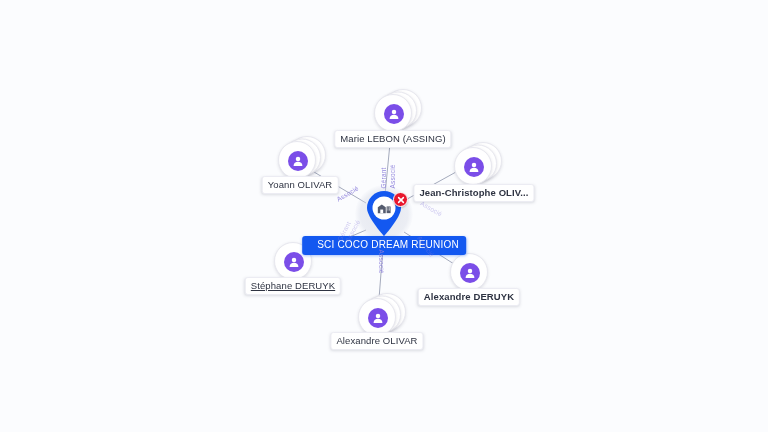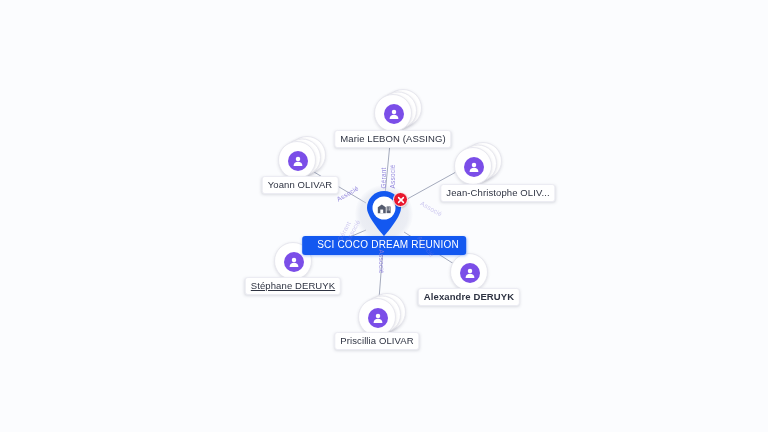--- a/index.html
+++ b/index.html
@@ -180,21 +180,21 @@
           <div class="pcard s1">
             <div class="pavatar" style="background: rgb(123, 78, 232);">
               <svg width="12" height="12" viewBox="0 0 12 12">
                 <circle cx="6" cy="4.1" r="2.25" fill="#ffffff"></circle>
                 <path d="M1.6 11 C1.6 7.9 3.6 6.7 6 6.7 C8.4 6.7 10.4 7.9 10.4 11 Z" fill="#ffffff"></path>
               </svg>
             </div>
           </div>
         </div>
       </div>
-      <div class="plabel" style="left: 498px; top: 184px;">Jean-Christophe OLIV...</div>
+      <div class="plabel" style="left: 474px; top: 184px; font-weight: bold;">Jean-Christophe OLIV...</div>
       <div class="person" style="left: 293px; top: 261px;">
         <div class="pstack">
           <div class="pcard s1">
             <div class="pavatar" style="background: rgb(123, 78, 232);">
               <svg width="12" height="12" viewBox="0 0 12 12">
                 <circle cx="6" cy="4.1" r="2.25" fill="#ffffff"></circle>
                 <path d="M1.6 11 C1.6 7.9 3.6 6.7 6 6.7 C8.4 6.7 10.4 7.9 10.4 11 Z" fill="#ffffff"></path>
               </svg>
             </div>
           </div>
@@ -221,21 +221,21 @@
           <div class="pcard s1">
             <div class="pavatar" style="background: rgb(123, 78, 232);">
               <svg width="12" height="12" viewBox="0 0 12 12">
                 <circle cx="6" cy="4.1" r="2.25" fill="#ffffff"></circle>
                 <path d="M1.6 11 C1.6 7.9 3.6 6.7 6 6.7 C8.4 6.7 10.4 7.9 10.4 11 Z" fill="#ffffff"></path>
               </svg>
             </div>
           </div>
         </div>
       </div>
-      <div class="plabel" style="left: 377px; top: 332px;">Priscillia OLIVAR</div>
+      <div class="plabel" style="left: 377px; top: 332px;">Alexandre OLIVAR</div>
     </div>
 
   <div id="company">
     <div class="halo"></div>
     <div class="pin">
       <svg width="38" height="47" viewBox="0 0 38 47">
         <path d="M19 46 C19 46 36 27.5 36 18 A17 17 0 1 0 2 18 C2 27.5 19 46 19 46 Z" fill="#1358f0"></path>
         <circle cx="19" cy="18" r="11.5" fill="#ffffff"></circle>
         <g fill="#555c6e" transform="translate(12.2,12.6) scale(0.62)">
           <path d="M1 17 L1 7.6 L7.4 3.1 L13.8 7.6 L13.8 17 Z"></path>

